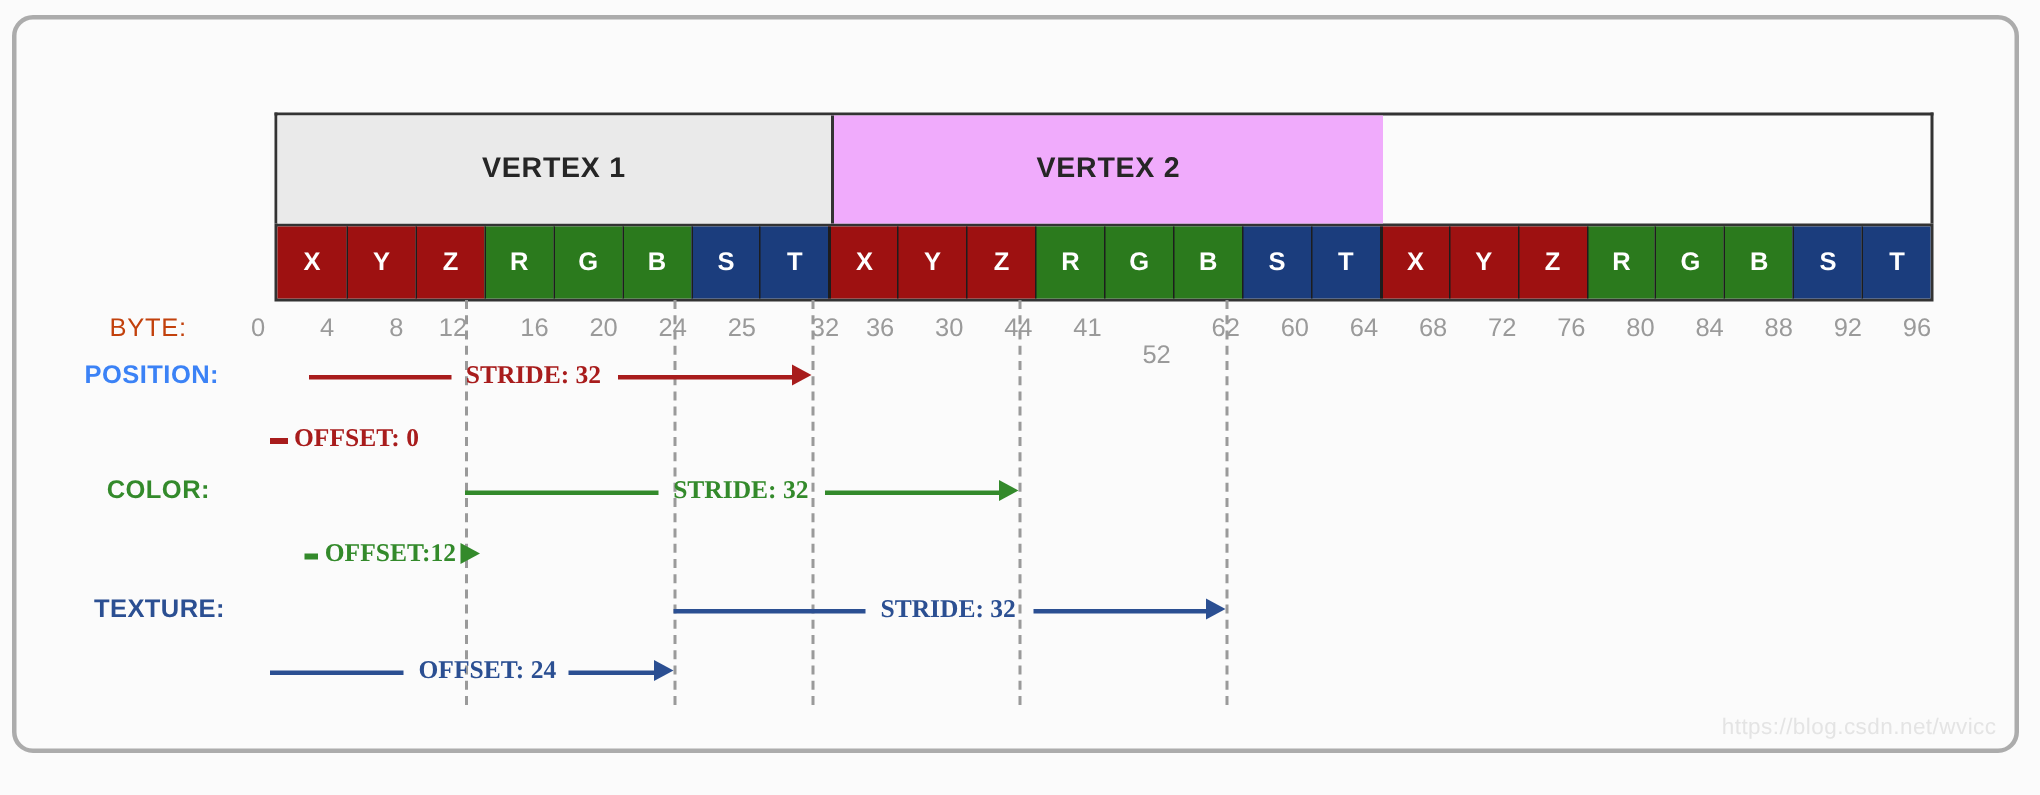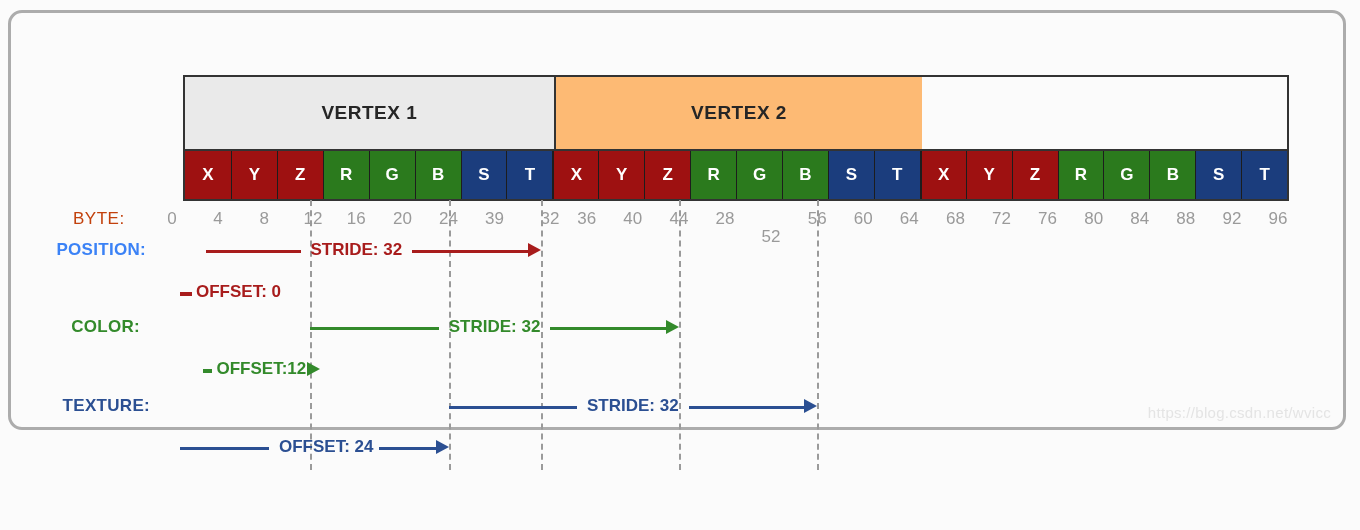--- a/index.html
+++ b/index.html
@@ -4,21 +4,21 @@
 <style>
   html,body{margin:0;padding:0;}
   body{
     width:1360px;height:530px;
     background:#fbfbfb;
     font-family:"Liberation Sans","DejaVu Sans",sans-serif;
     overflow:hidden;
   }
   #frame{
     position:absolute;left:8px;top:10px;
-    width:1338px;height:420px;
+    width:1338px;height:492px;
     border:3px solid #acacac;
     border-radius:14px;
     background:#fbfbfb;
     box-sizing:border-box;
   }
   
   #table{
     position:absolute;left:172px;top:62px;
     width:1106px;
   }
@@ -57,40 +57,40 @@
   }
   
   .row-label{
     position:absolute;
     font-size:17px;font-weight:bold;letter-spacing:.3px;
     white-space:nowrap;
   }
   .seg-line{position:absolute;height:0;border-top:3px solid currentColor;}
   .seg-text{
     position:absolute;font-size:17px;font-weight:bold;
-    white-space:nowrap;transform:translateY(-50%);
+    white-space:nowrap;transform:translateY(-50%);font-family:Liberation Serif, serif;
   }
   .arrowhead{position:absolute;width:0;height:0;transform:translateY(-50%);}
   .tick-stub{position:absolute;height:0;border-top:4px solid currentColor;}
   
   #watermark{
     position:absolute;right:12px;bottom:6px;
     font-size:15px;color:#e4e4e4;
     letter-spacing:.3px;white-space:nowrap;
   }
 </style>
 </head>
 <body>
 
 <div id="frame">
 
   <div id="table">
     <div class="vertex-row" id="vertex-row">
         <div class="vertex-cell" style="width: 368.667px; background: rgb(234, 234, 234);">VERTEX 1</div>
-        <div class="vertex-cell" style="width: 368.667px; background: #fdba74;">VERTEX 2</div>
+        <div class="vertex-cell" style="width: 368.667px; background: #f0abfc;">VERTEX 2</div>
       </div>
     <div class="attr-row" id="attr-row">
         <div class="attr-cell" style="width: 46.0833px; background: rgb(158, 17, 17);">X</div>
         <div class="attr-cell" style="width: 46.0833px; background: rgb(158, 17, 17);">Y</div>
         <div class="attr-cell" style="width: 46.0833px; background: rgb(158, 17, 17);">Z</div>
         <div class="attr-cell" style="width: 46.0833px; background: rgb(43, 122, 29);">R</div>
         <div class="attr-cell" style="width: 46.0833px; background: rgb(43, 122, 29);">G</div>
         <div class="attr-cell" style="width: 46.0833px; background: rgb(43, 122, 29);">B</div>
         <div class="attr-cell" style="width: 46.0833px; background: rgb(27, 61, 125);">S</div>
         <div class="attr-cell" style="width: 46.0833px; background: rgb(27, 61, 125);">T</div>
@@ -111,32 +111,32 @@
         <div class="attr-cell" style="width: 46.0833px; background: rgb(27, 61, 125);">S</div>
         <div class="attr-cell" style="width: 46.0833px; background: rgb(27, 61, 125);">T</div>
       </div>
   </div>
 
   <div id="byte-ruler">
     <span id="byte-label">BYTE:</span>
   <span class="tick" style="left: 161px;">0</span>
       <span class="tick" style="left: 207.083px;">4</span>
       <span class="tick" style="left: 253.167px;">8</span>
-      <span class="tick" style="left: 302px;">12</span>
+      <span class="tick" style="left: 291px;">12</span>
       <span class="tick" style="left: 345.333px;">16</span>
       <span class="tick" style="left: 391.417px;">20</span>
       <span class="tick" style="left: 437.5px;">24</span>
-      <span class="tick" style="left: 483.583px;">39</span>
+      <span class="tick" style="left: 483.583px;">25</span>
       <span class="tick" style="left: 539px;">32</span>
       <span class="tick" style="left: 575.75px;">36</span>
-      <span class="tick" style="left: 621.833px;">40</span>
+      <span class="tick" style="left: 621.833px;">30</span>
       <span class="tick" style="left: 667.917px;">44</span>
-      <span class="tick" style="left: 714px;">28</span>
+      <span class="tick" style="left: 714px;">41</span>
       <span class="tick" style="left: 760.083px; margin-top: 18px;">52</span>
-      <span class="tick" style="left: 806.167px;">56</span>
+      <span class="tick" style="left: 806.167px;">62</span>
       <span class="tick" style="left: 852.25px;">60</span>
       <span class="tick" style="left: 898.333px;">64</span>
       <span class="tick" style="left: 944.417px;">68</span>
       <span class="tick" style="left: 990.5px;">72</span>
       <span class="tick" style="left: 1036.58px;">76</span>
       <span class="tick" style="left: 1082.67px;">80</span>
       <span class="tick" style="left: 1128.75px;">84</span>
       <span class="tick" style="left: 1174.83px;">88</span>
       <span class="tick" style="left: 1220.92px;">92</span>
       <span class="tick" style="left: 1267px;">96</span>

